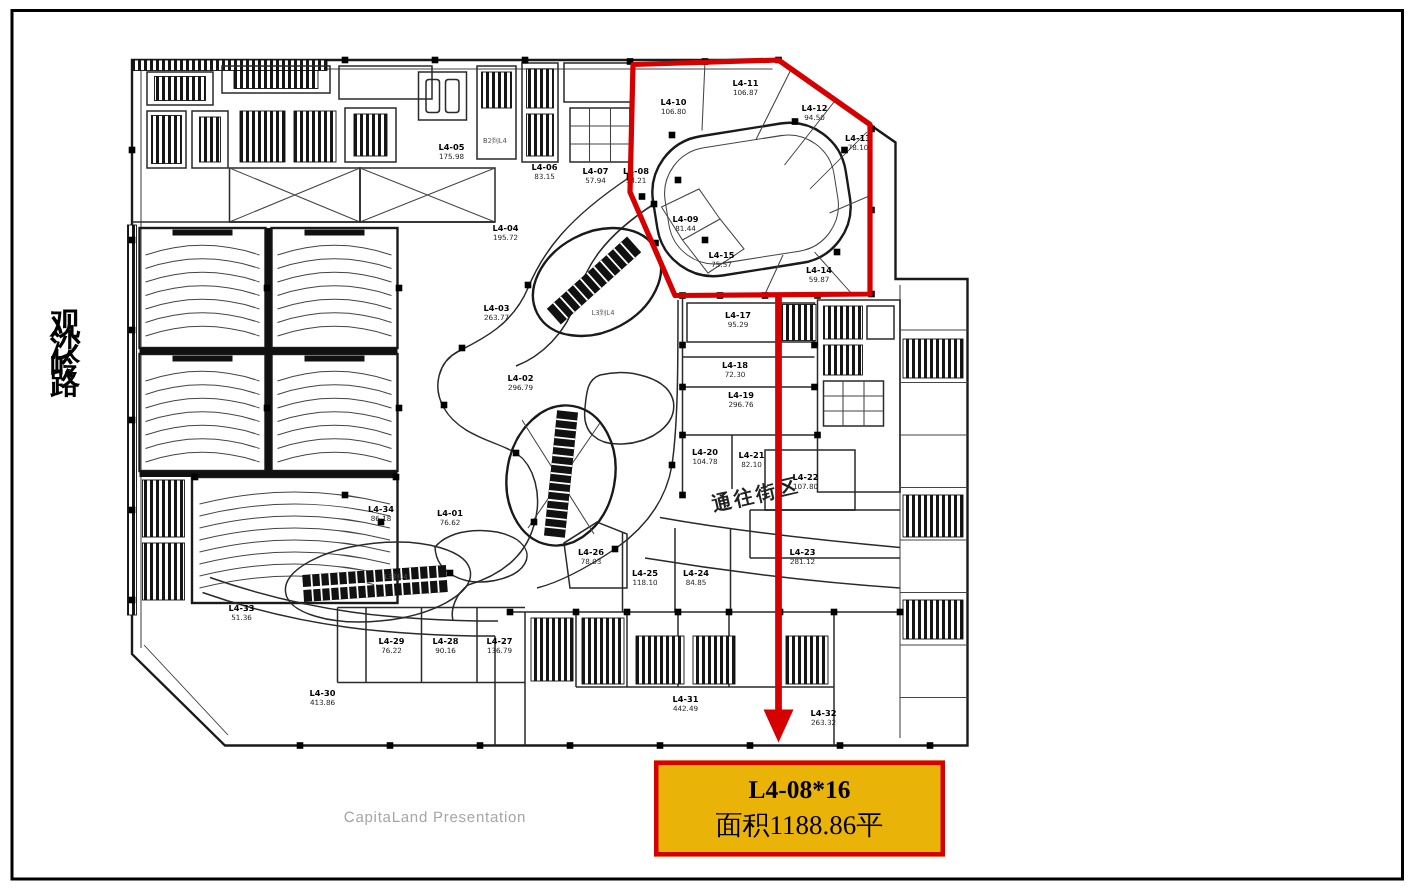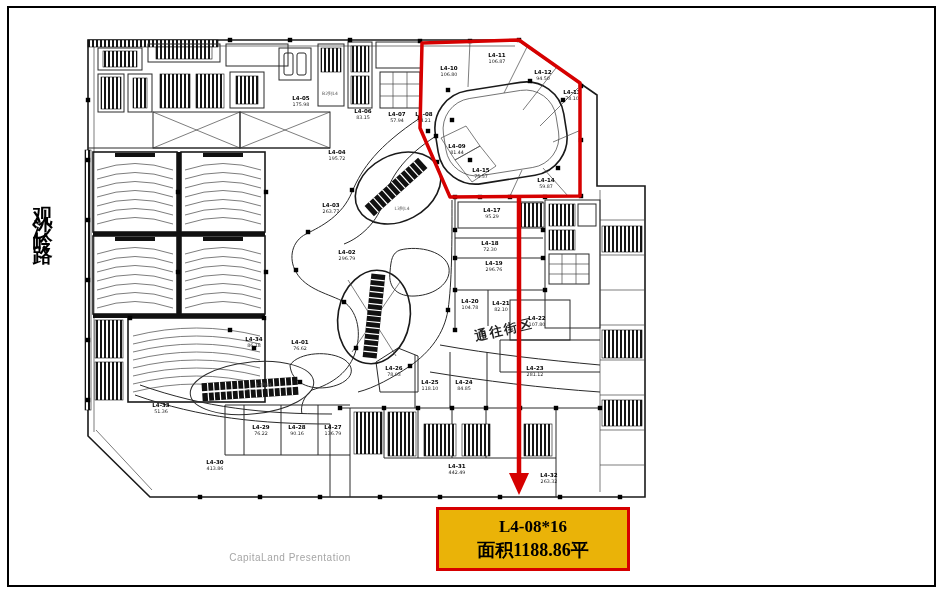--- a/index.html
+++ b/index.html
@@ -22,29 +22,29 @@
   .hl{stroke:var(--accent);fill:none;}
   .hl-head{fill:var(--accent);stroke:none;}
   .road-label{
     position:absolute;left:30px;top:190px;height:150px;
     writing-mode:vertical-rl;text-orientation:upright;
     font-family:"Liberation Serif",serif;font-weight:bold;font-size:20px;
     letter-spacing:13px;color:#000;
   }
   .watermark{
     position:absolute;left:185px;top:540px;width:210px;text-align:center;
-    font-size:10px;color:#a6a6a6;letter-spacing:.5px;margin-top:12px;
+    font-size:10px;color:#a6a6a6;letter-spacing:.5px;
   }
   .callout{
     position:absolute;left:436px;top:507px;width:188px;height:58px;
     border:3px solid var(--accent);background:#eab308;
     display:flex;flex-direction:column;align-items:center;justify-content:center;gap:1px;
   }
   .callout .l1{font-family:"Liberation Serif",serif;font-weight:bold;font-size:17px;color:#000;}
-  .callout .l2{font-family:"Liberation Serif",serif;font-weight:bold;font-size:18px;color:#000;}
+  .callout .l2{font-family:"Liberation Serif",serif;font-weight:normal;font-size:18px;color:#000;}
 </style>
 </head>
 <body>
 
 <div class="frame"></div>
 
 <svg id="plan-svg" width="945" height="593" viewBox="0 0 945 593">
   <defs>
     <pattern id="hatch" width="4" height="4" patternUnits="userSpaceOnUse">
       <rect width="4" height="4" fill="#fff"></rect>

